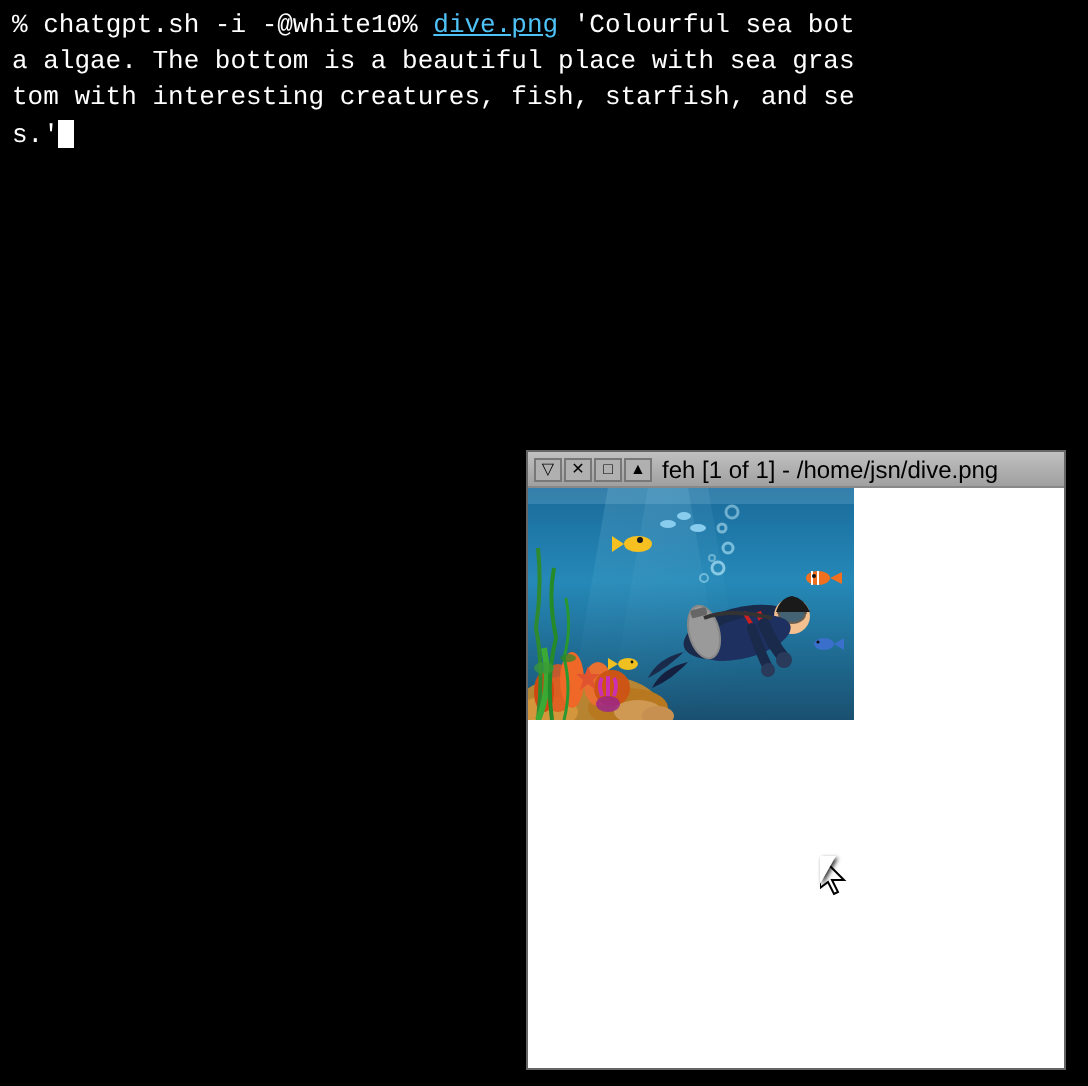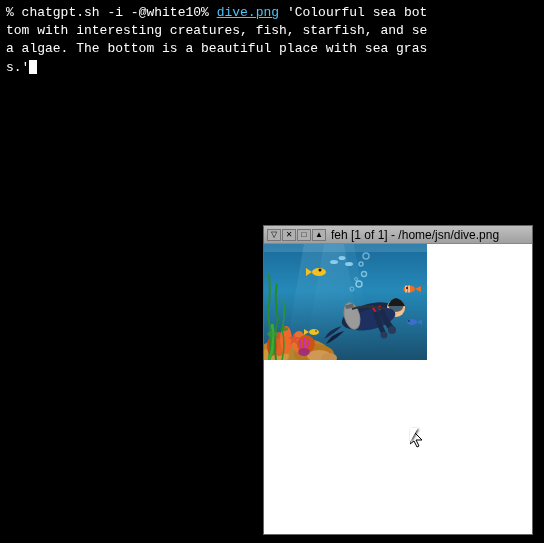--- a/index.html
+++ b/index.html
@@ -129,22 +129,22 @@
       border-top: 0;
       filter: drop-shadow(1px 1px 1px rgba(0,0,0,0.8));
     }
 
   </style>
 </head>
 <body>
 
 <div class="terminal">
   <span class="terminal-line"><span class="prompt-char">%</span><span> chatgpt.sh -i -@white10% <span class="filename-link">dive.png</span> 'Colourful sea bot</span></span>
+  <span class="terminal-line">a algae. The bottom is a beautiful place with sea gras</span>
   <span class="terminal-line">tom with interesting creatures, fish, starfish, and se</span>
-  <span class="terminal-line">a algae. The bottom is a beautiful place with sea gras</span>
   <span class="terminal-line">s.'<span class="cursor"></span></span>
 </div>
 
 <div class="feh-window">
   <div class="feh-titlebar">
     <div class="feh-titlebar-buttons">
       <div class="feh-btn">▽</div>
       <div class="feh-btn">✕</div>
       <div class="feh-btn">□</div>
       <div class="feh-btn">▲</div>

